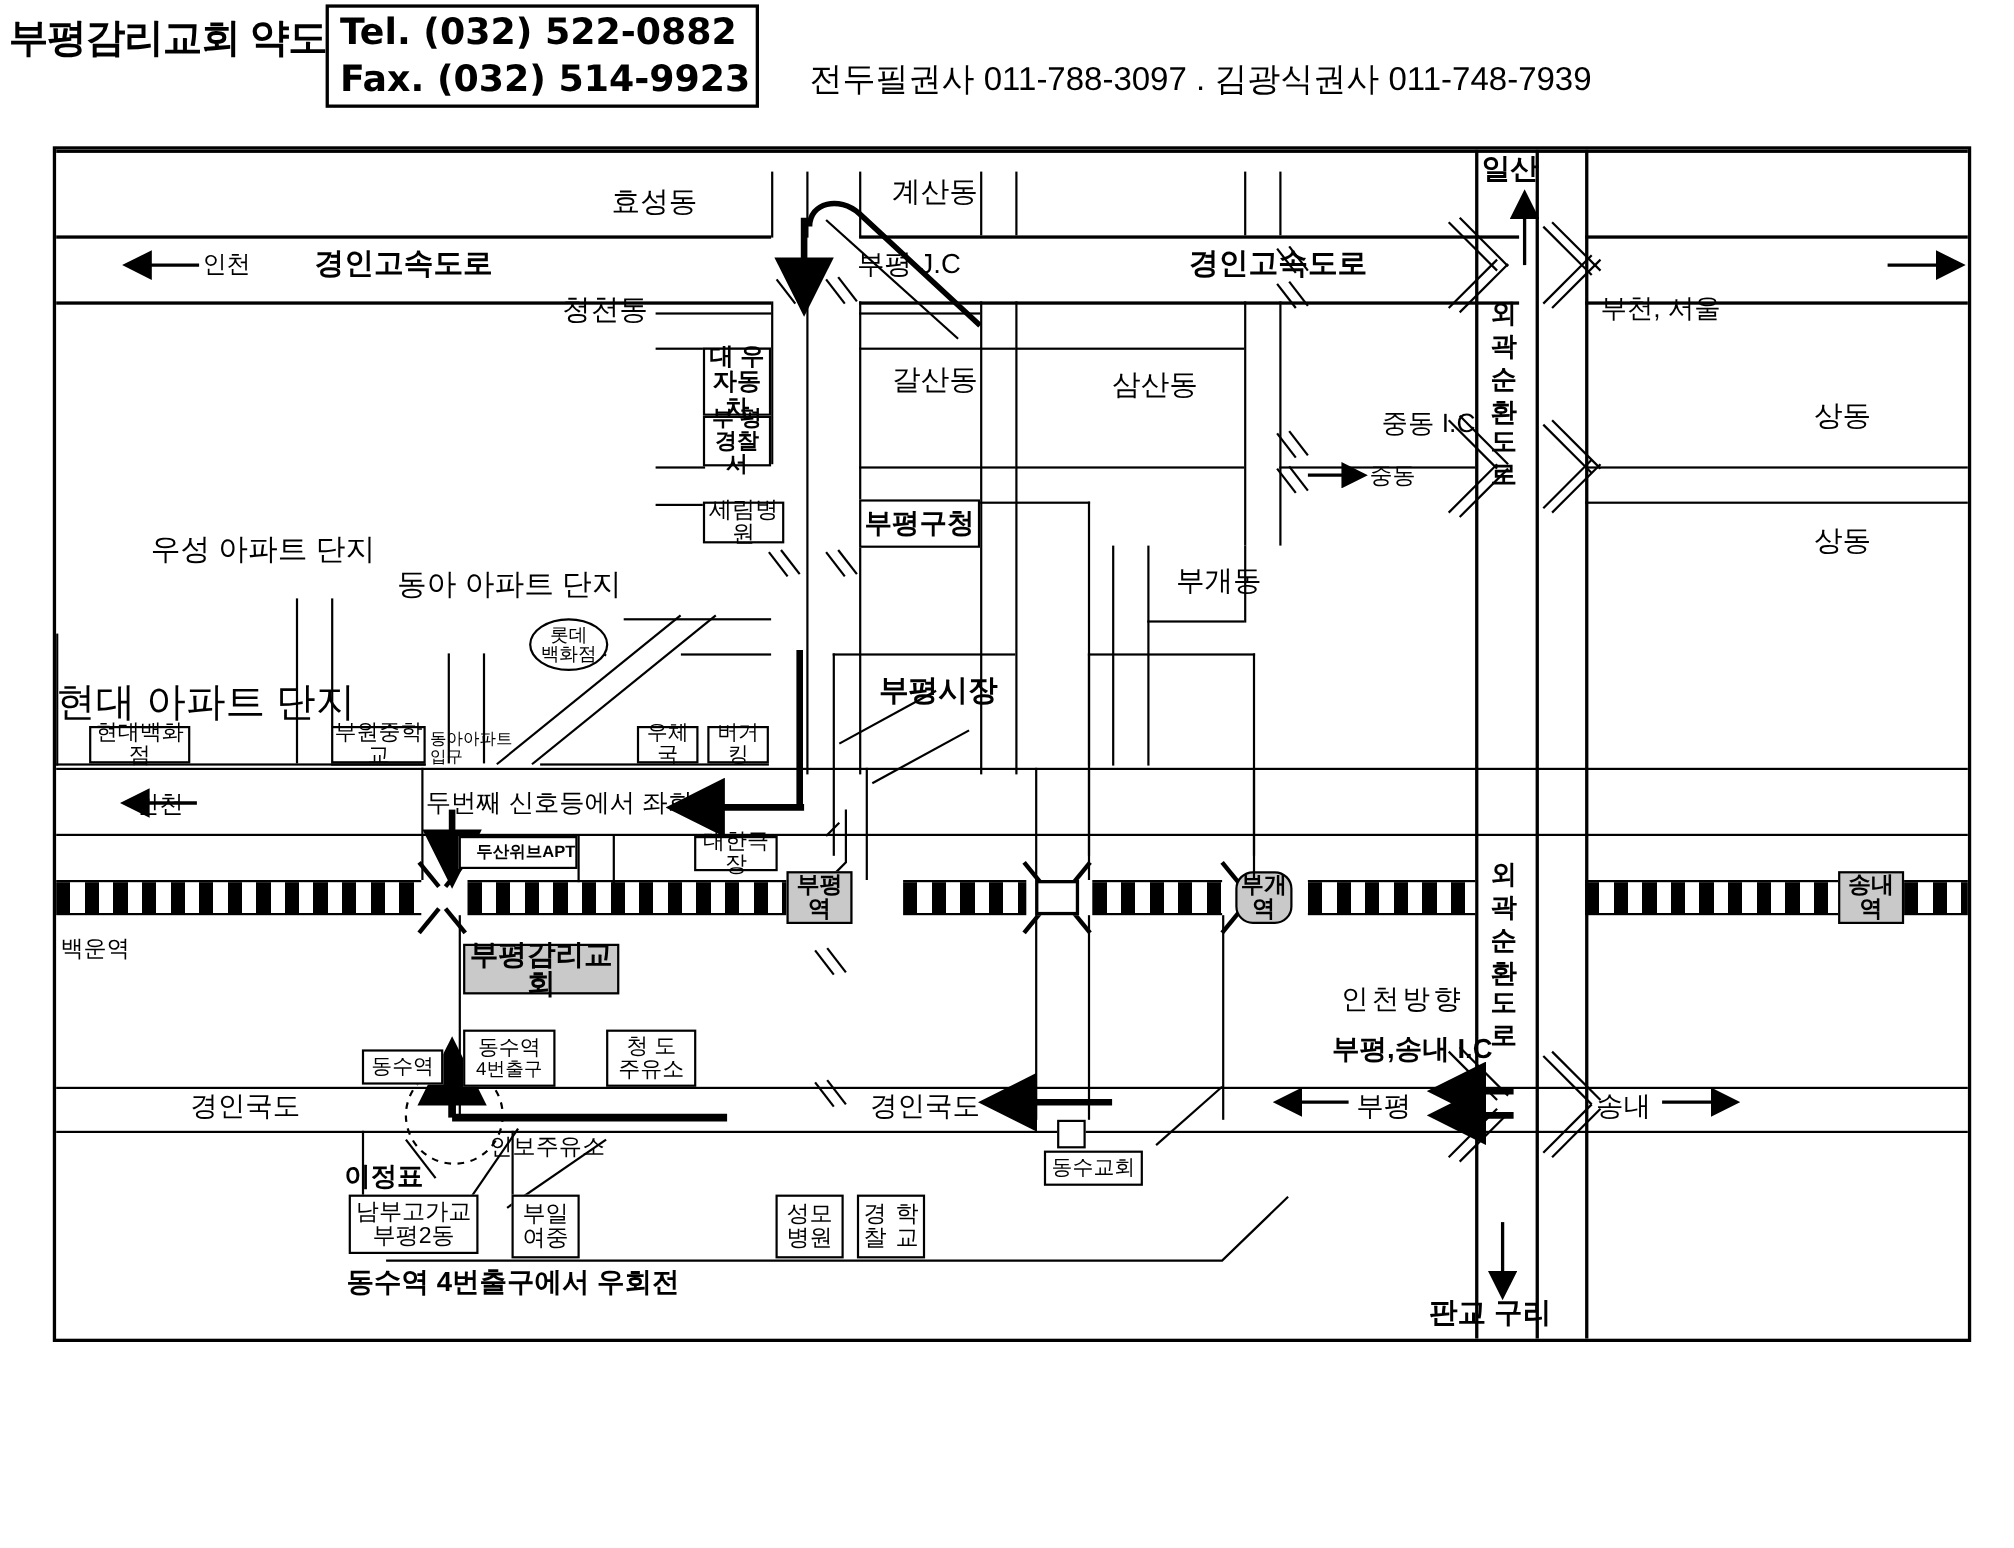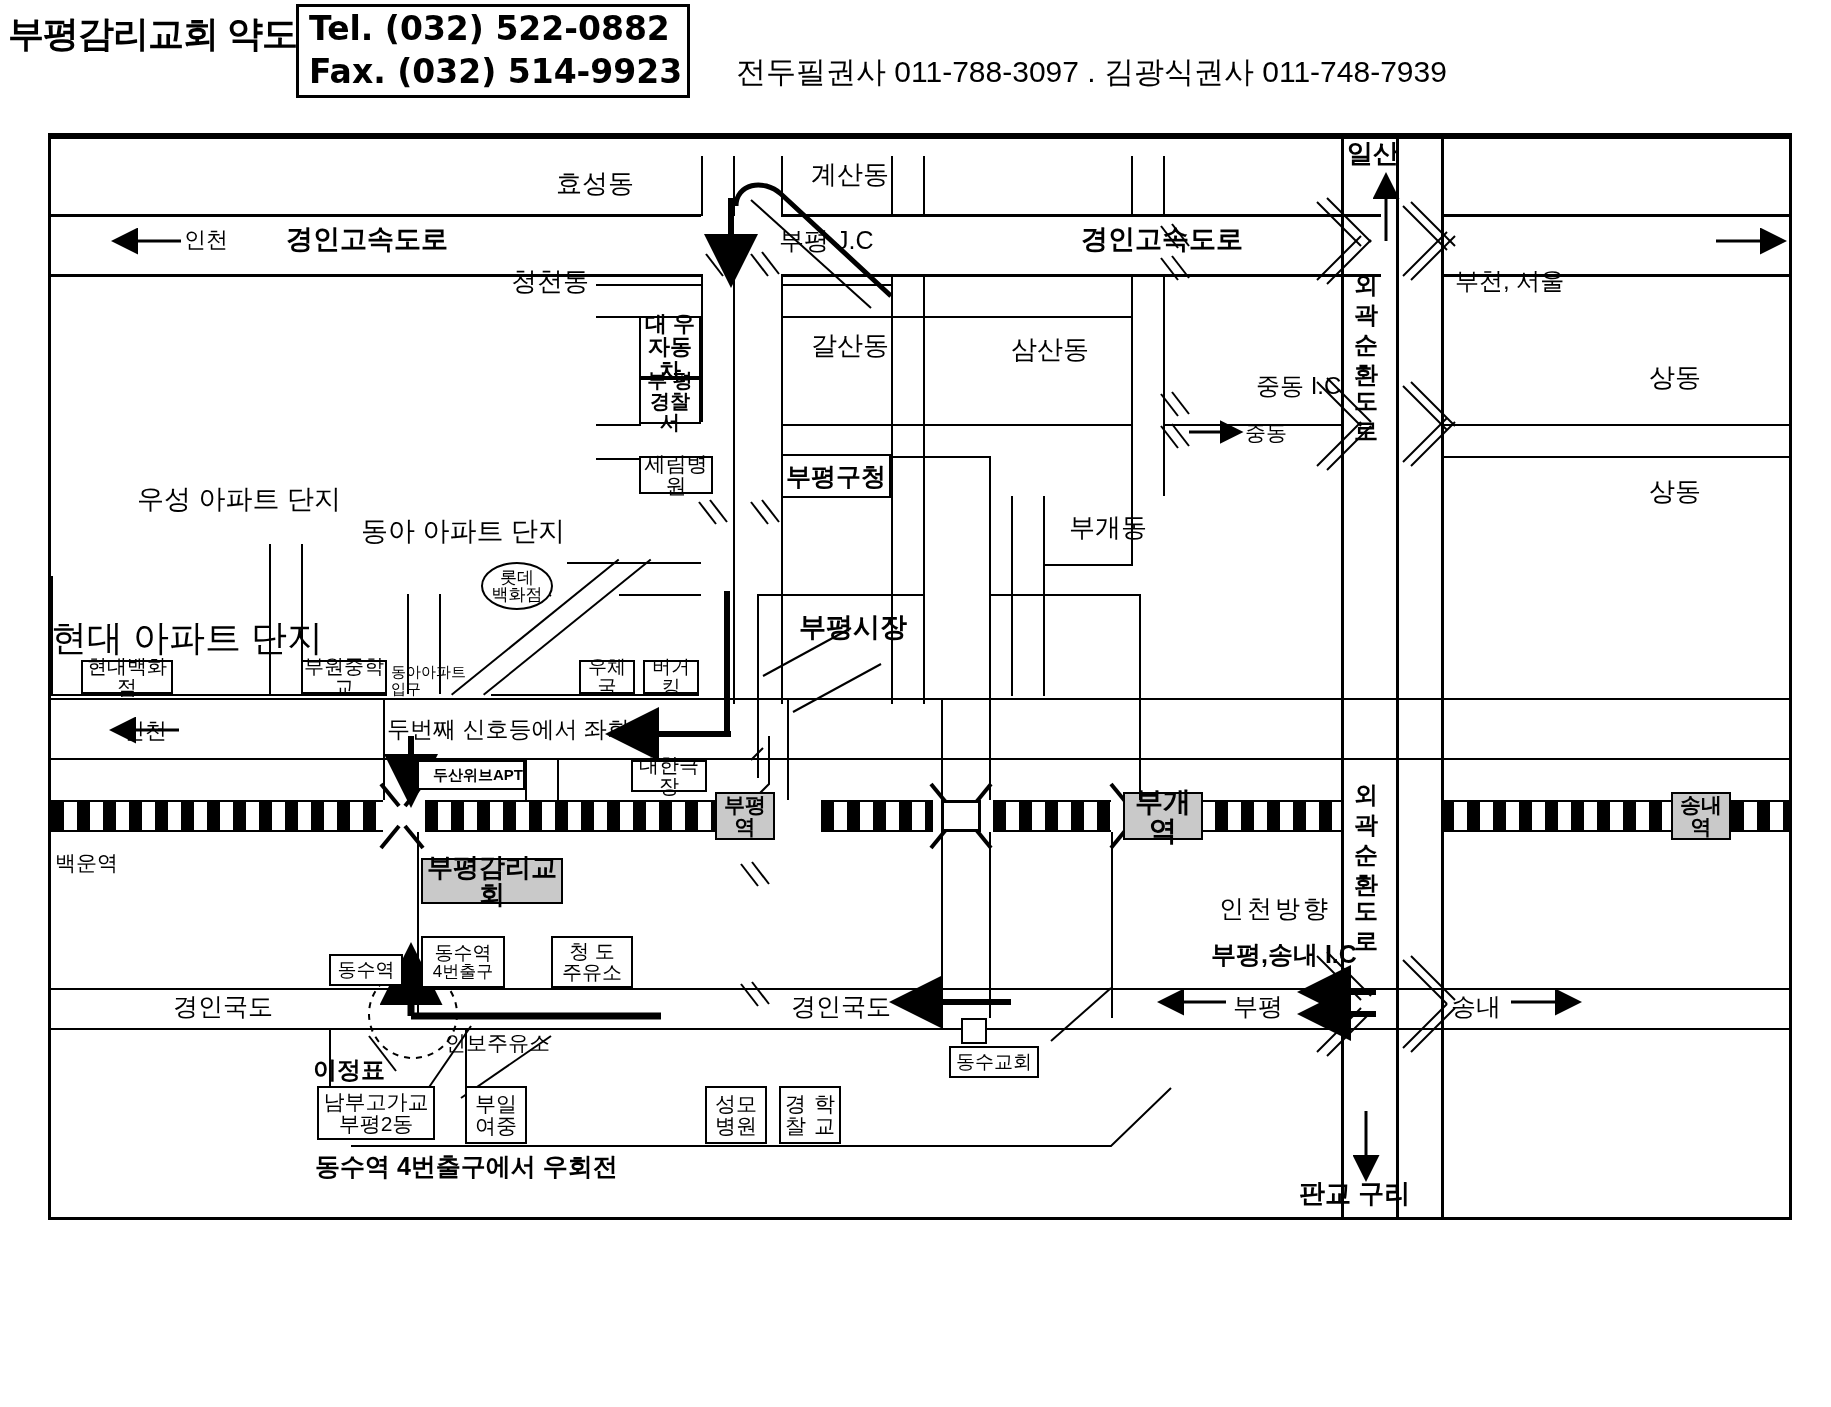--- a/index.html
+++ b/index.html
@@ -332,21 +332,21 @@
   <div class="rail" style="left:942px;top:664px;width:118px;"></div>
   <div class="rail" style="left:1138px;top:664px;width:152px;"></div>
   <div class="rail" style="left:1390px;top:664px;width:230px;"></div>
   <div class="railstop" style="left:890px;top:664px;width:40px;"></div>
 
   <div class="box boxg" style="left:0px;top:664px;width:0px;height:0px;border:0;"></div>
   <div class="lbl" style="left:4px;top:716px;font-size:21px;">백운역</div>
   <div class="box boxg" style="left:664px;top:656px;width:60px;height:48px;font-size:21px;font-weight:bold;">
     <span>부평역</span>
   </div>
-  <div class="box boxg" style="left:1072px;top:656px;width:80px;height:48px;font-size:28px;font-weight:bold;">
+  <div class="box boxg" style="left:1072px;top:656px;width:52px;height:48px;font-size:21px;font-weight:bold;border-radius:16px;">
     <span>부개역</span>
   </div>
   <div class="box boxg" style="left:1620px;top:656px;width:60px;height:48px;font-size:21px;font-weight:bold;">
     <span>송내역</span>
   </div>
   <div class="rail" style="left:1680px;top:664px;width:58px;"></div>
 
   <div class="v" style="left:332px;top:562px;height:102px;"></div>
   <div class="v" style="left:366px;top:696px;height:184px;"></div>
   <div class="v" style="left:736px;top:562px;height:102px;"></div>

